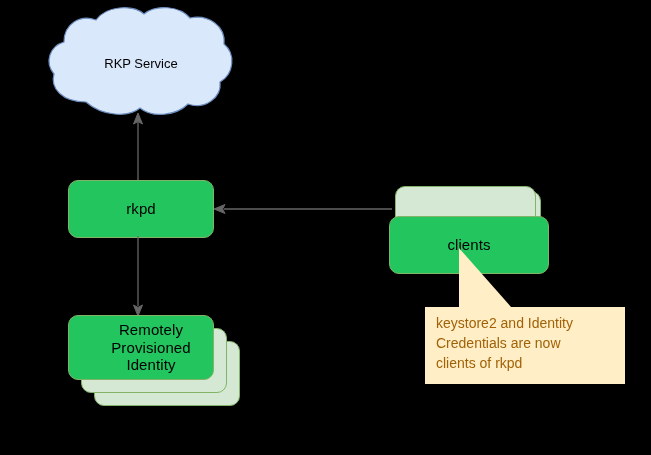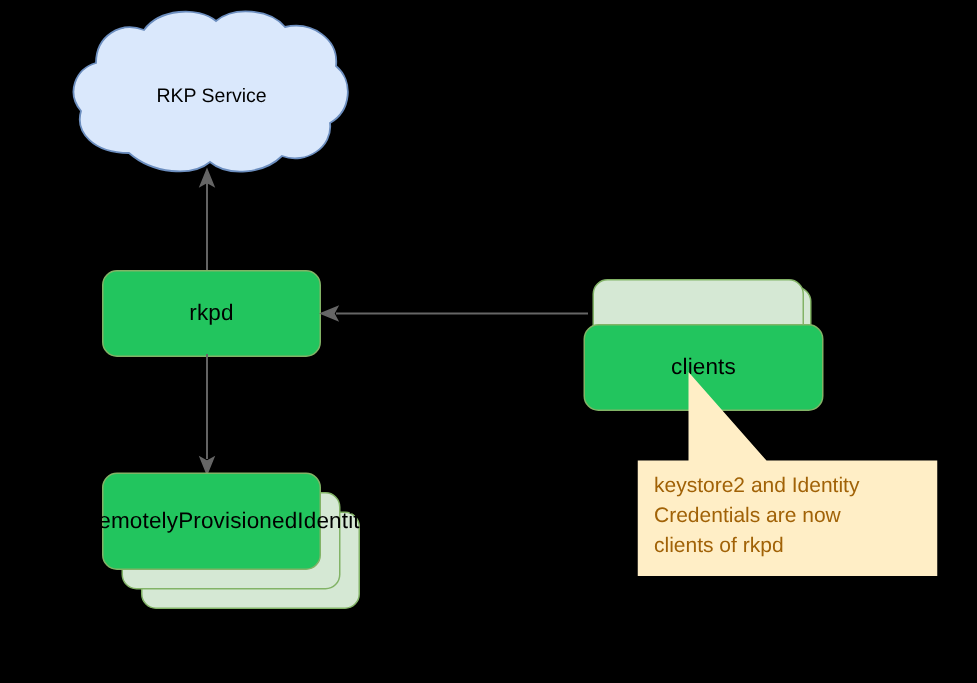--- a/index.html
+++ b/index.html
@@ -64,21 +64,21 @@
   #rpc-stack {
     position: absolute;
     left: 68px;
     top: 315px;
     width: 180px;
     height: 90px;
   }
   #rpc-shadow-2 { left: 26px; top: 26px; width: 146px; height: 65px; }
   #rpc-shadow-1 { left: 13px; top: 13px; width: 146px; height: 65px; }
   #rpc-box      { left: 0;    top: 0;    width: 146px; height: 65px;
-                  flex-direction: row; padding-left: 20px; }
+                  flex-direction: column; padding-left: 20px; }
 
   
   #cloud {
     position: absolute;
     left: 44px;
     top: 4px;
     width: 190px;
     height: 118px;
   }
   #cloud svg { display: block; width: 190px; height: 118px; }

